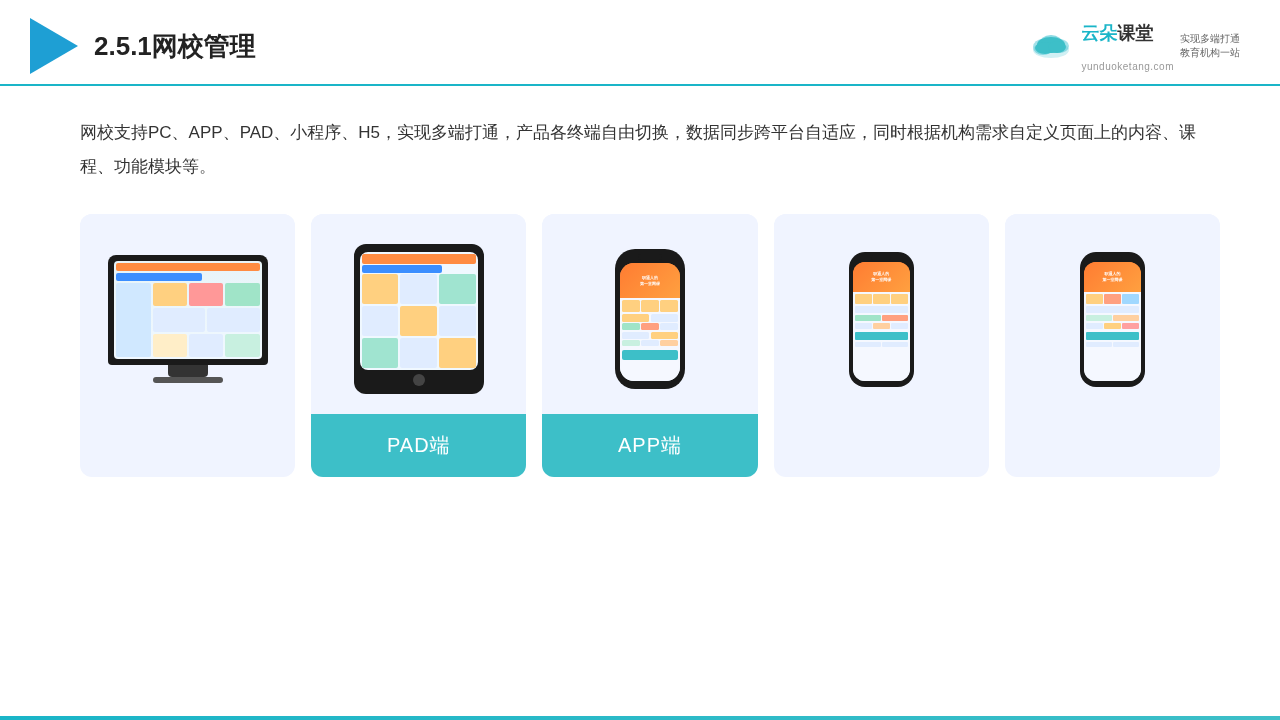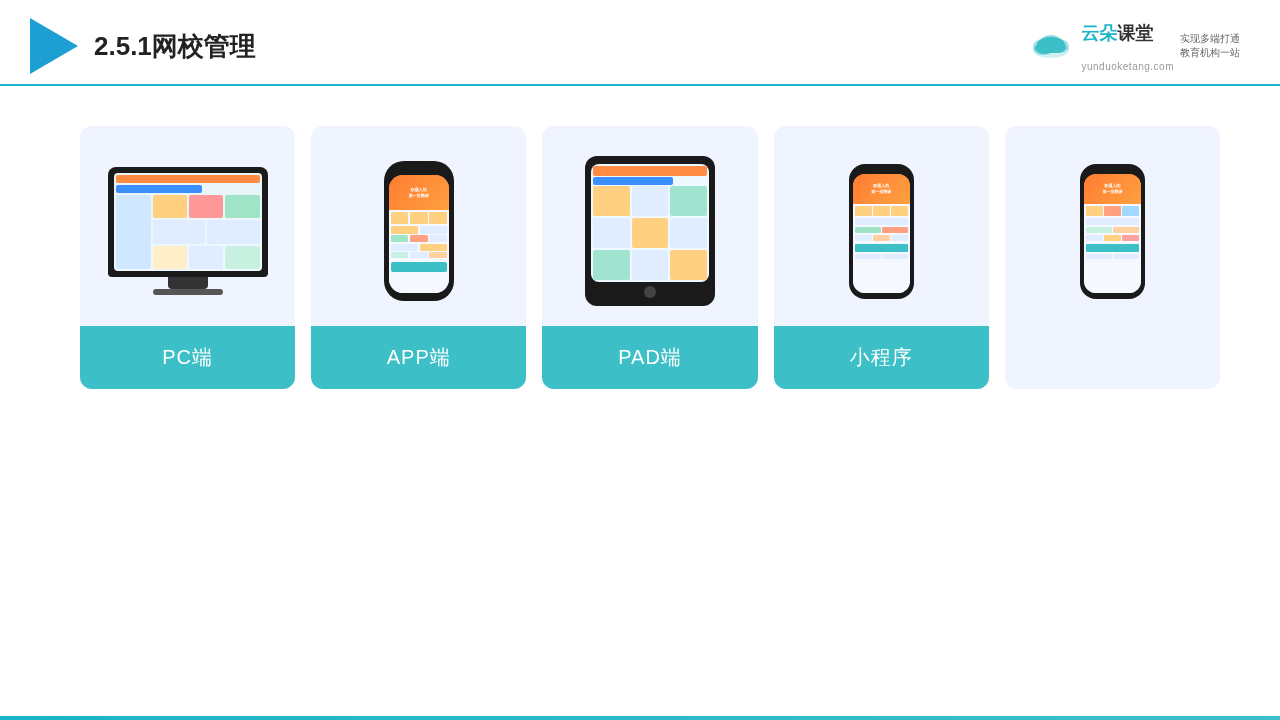--- a/index.html
+++ b/index.html
@@ -342,20 +342,21 @@
       </div>
       <div class="brand-tagline">
         <div>实现多端打通</div>
         <div>教育机构一站</div>
       </div>
     </div>
   </div>
 </div>
 
 <div class="main">
+  <p class="description">网校支持PC、APP、PAD、小程序、H5，实现多端打通，产品各终端自由切换，数据同步跨平台自适应，同时根据机构需求自定义页面上的内容、课程、功能模块等。</p>
 
   <div class="cards-container">
 
     <div class="card">
       <div class="card-image-area">
         <div style="display:flex;flex-direction:column;align-items:center;">
           <div class="monitor-body">
             <div class="monitor-screen">
               <div class="monitor-screen-content">
                 <div class="monitor-bar orange"></div>
@@ -379,61 +380,20 @@
                     </div>
                   </div>
                 </div>
               </div>
             </div>
           </div>
           <div class="monitor-stand"></div>
           <div class="monitor-base"></div>
         </div>
       </div>
-      <div class="card-label">PC端</div>
-    </div>
-
-    <div class="card">
-      <div class="card-image-area">
-        <div class="phone-body">
-          <div class="phone-notch"></div>
-          <div class="phone-screen">
-            <div class="phone-screen-top">
-              <div class="phone-screen-top-text">职通人的<br>第一堂网课</div>
-            </div>
-            <div class="phone-screen-body">
-              <div class="phone-row">
-                <div class="phone-block" style="background:#ffd080;height:12px;"></div>
-                <div class="phone-block" style="background:#ffd080;height:12px;"></div>
-                <div class="phone-block" style="background:#ffd080;height:12px;"></div>
-              </div>
-              <div class="phone-row">
-                <div class="phone-block orange" style="height:8px;"></div>
-                <div class="phone-block" style="height:8px;"></div>
-              </div>
-              <div class="phone-row">
-                <div class="phone-block" style="height:7px;background:#a0e4c8;"></div>
-                <div class="phone-block" style="height:7px;background:#ffa080;"></div>
-                <div class="phone-block" style="height:7px;"></div>
-              </div>
-              <div class="phone-row">
-                <div class="phone-block" style="height:7px;"></div>
-                <div class="phone-block" style="height:7px;background:#ffd080;"></div>
-              </div>
-              <div class="phone-row">
-                <div class="phone-block" style="height:6px;background:#c8f0e0;"></div>
-                <div class="phone-block" style="height:6px;"></div>
-                <div class="phone-block" style="height:6px;background:#ffd0a0;"></div>
-              </div>
-              <div style="height:10px;background:#3dbfc8;border-radius:2px;margin-top:2px;"></div>
-            </div>
-          </div>
-        </div>
-      </div>
-      <div class="card-label">APP端</div>
     </div>
 
     <div class="card">
       <div class="card-image-area">
         <div class="tablet-body">
           <div class="tablet-screen">
             <div class="tablet-bar"></div>
             <div class="tablet-nav"></div>
             <div class="tablet-grid">
               <div class="tablet-col">
@@ -454,65 +414,104 @@
             </div>
           </div>
           <div class="tablet-home"></div>
         </div>
       </div>
       <div class="card-label">PAD端</div>
     </div>
 
     <div class="card">
       <div class="card-image-area">
-        <div class="mini-phone-body">
-          <div class="mini-phone-notch"></div>
-          <div class="mini-phone-screen">
-            <div class="mini-phone-top">
-              <div style="color:#fff;font-size:4px;text-align:center;font-weight:bold;line-height:1.3;">职通人的<br>第一堂网课</div>
-            </div>
-            <div class="mini-phone-body-content">
-              <div style="display:flex;gap:1px;">
-                <div style="flex:1;height:10px;background:#ffd080;border-radius:1px;"></div>
-                <div style="flex:1;height:10px;background:#ffd080;border-radius:1px;"></div>
-                <div style="flex:1;height:10px;background:#ffd080;border-radius:1px;"></div>
-              </div>
-              <div style="height:7px;background:#e0ecff;border-radius:1px;margin-top:1px;"></div>
-              <div style="display:flex;gap:1px;margin-top:1px;">
-                <div style="flex:1;height:6px;background:#a0e4c8;border-radius:1px;"></div>
-                <div style="flex:1;height:6px;background:#ffa080;border-radius:1px;"></div>
-              </div>
-              <div style="display:flex;gap:1px;margin-top:1px;">
-                <div style="flex:1;height:6px;background:#e0ecff;border-radius:1px;"></div>
-                <div style="flex:1;height:6px;background:#ffd0a0;border-radius:1px;"></div>
-                <div style="flex:1;height:6px;background:#e0ecff;border-radius:1px;"></div>
-              </div>
-              <div style="height:8px;background:#3dbfc8;border-radius:1px;margin-top:2px;"></div>
-              <div style="display:flex;gap:1px;margin-top:1px;">
-                <div style="flex:1;height:5px;background:#e0ecff;border-radius:1px;"></div>
-                <div style="flex:1;height:5px;background:#e0ecff;border-radius:1px;"></div>
-              </div>
+        <div class="phone-body">
+          <div class="phone-notch"></div>
+          <div class="phone-screen">
+            <div class="phone-screen-top">
+              <div class="phone-screen-top-text">职通人的<br>第一堂网课</div>
+            </div>
+            <div class="phone-screen-body">
+              <div class="phone-row">
+                <div class="phone-block" style="background:#ffd080;height:12px;"></div>
+                <div class="phone-block" style="background:#ffd080;height:12px;"></div>
+                <div class="phone-block" style="background:#ffd080;height:12px;"></div>
+              </div>
+              <div class="phone-row">
+                <div class="phone-block orange" style="height:8px;"></div>
+                <div class="phone-block" style="height:8px;"></div>
+              </div>
+              <div class="phone-row">
+                <div class="phone-block" style="height:7px;background:#a0e4c8;"></div>
+                <div class="phone-block" style="height:7px;background:#ffa080;"></div>
+                <div class="phone-block" style="height:7px;"></div>
+              </div>
+              <div class="phone-row">
+                <div class="phone-block" style="height:7px;"></div>
+                <div class="phone-block" style="height:7px;background:#ffd080;"></div>
+              </div>
+              <div class="phone-row">
+                <div class="phone-block" style="height:6px;background:#c8f0e0;"></div>
+                <div class="phone-block" style="height:6px;"></div>
+                <div class="phone-block" style="height:6px;background:#ffd0a0;"></div>
+              </div>
+              <div style="height:10px;background:#3dbfc8;border-radius:2px;margin-top:2px;"></div>
             </div>
           </div>
         </div>
       </div>
-      <div class="card-label">小程序</div>
+      <div class="card-label">APP端</div>
     </div>
 
     <div class="card">
       <div class="card-image-area">
         <div class="mini-phone-body">
           <div class="mini-phone-notch"></div>
           <div class="mini-phone-screen">
             <div class="mini-phone-top">
               <div style="color:#fff;font-size:4px;text-align:center;font-weight:bold;line-height:1.3;">职通人的<br>第一堂网课</div>
             </div>
             <div class="mini-phone-body-content">
               <div style="display:flex;gap:1px;">
                 <div style="flex:1;height:10px;background:#ffd080;border-radius:1px;"></div>
+                <div style="flex:1;height:10px;background:#ffd080;border-radius:1px;"></div>
+                <div style="flex:1;height:10px;background:#ffd080;border-radius:1px;"></div>
+              </div>
+              <div style="height:7px;background:#e0ecff;border-radius:1px;margin-top:1px;"></div>
+              <div style="display:flex;gap:1px;margin-top:1px;">
+                <div style="flex:1;height:6px;background:#a0e4c8;border-radius:1px;"></div>
+                <div style="flex:1;height:6px;background:#ffa080;border-radius:1px;"></div>
+              </div>
+              <div style="display:flex;gap:1px;margin-top:1px;">
+                <div style="flex:1;height:6px;background:#e0ecff;border-radius:1px;"></div>
+                <div style="flex:1;height:6px;background:#ffd0a0;border-radius:1px;"></div>
+                <div style="flex:1;height:6px;background:#e0ecff;border-radius:1px;"></div>
+              </div>
+              <div style="height:8px;background:#3dbfc8;border-radius:1px;margin-top:2px;"></div>
+              <div style="display:flex;gap:1px;margin-top:1px;">
+                <div style="flex:1;height:5px;background:#e0ecff;border-radius:1px;"></div>
+                <div style="flex:1;height:5px;background:#e0ecff;border-radius:1px;"></div>
+              </div>
+            </div>
+          </div>
+        </div>
+      </div>
+    </div>
+
+    <div class="card">
+      <div class="card-image-area">
+        <div class="mini-phone-body">
+          <div class="mini-phone-notch"></div>
+          <div class="mini-phone-screen">
+            <div class="mini-phone-top">
+              <div style="color:#fff;font-size:4px;text-align:center;font-weight:bold;line-height:1.3;">职通人的<br>第一堂网课</div>
+            </div>
+            <div class="mini-phone-body-content">
+              <div style="display:flex;gap:1px;">
+                <div style="flex:1;height:10px;background:#ffd080;border-radius:1px;"></div>
                 <div style="flex:1;height:10px;background:#ffa080;border-radius:1px;"></div>
                 <div style="flex:1;height:10px;background:#a0d8ff;border-radius:1px;"></div>
               </div>
               <div style="height:7px;background:#e0ecff;border-radius:1px;margin-top:1px;"></div>
               <div style="display:flex;gap:1px;margin-top:1px;">
                 <div style="flex:1;height:6px;background:#c8f0e0;border-radius:1px;"></div>
                 <div style="flex:1;height:6px;background:#ffd0a0;border-radius:1px;"></div>
               </div>
               <div style="display:flex;gap:1px;margin-top:1px;">
                 <div style="flex:1;height:6px;background:#e0ecff;border-radius:1px;"></div>

